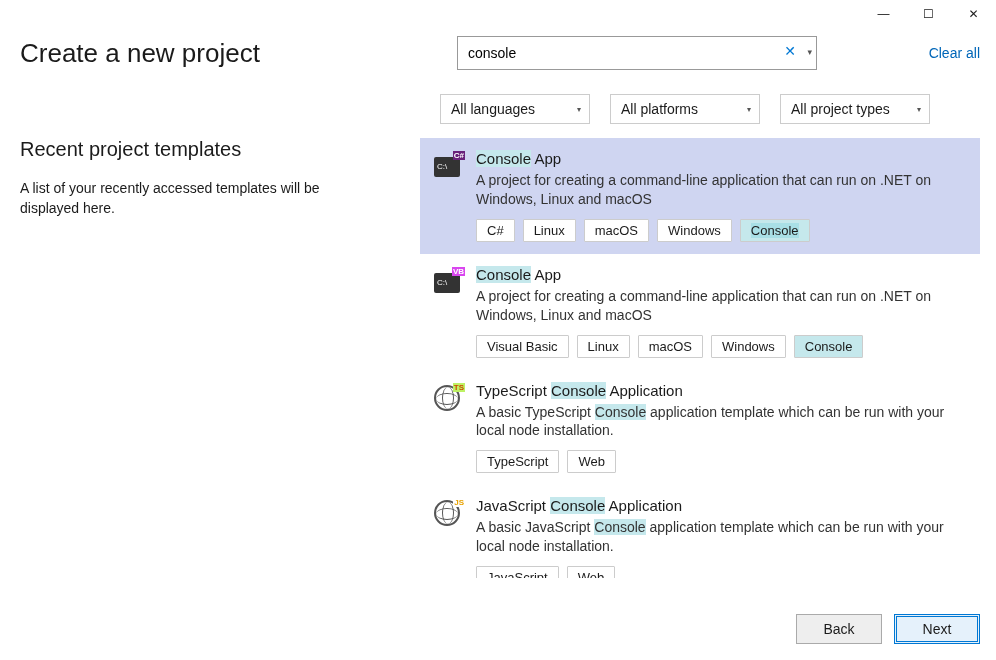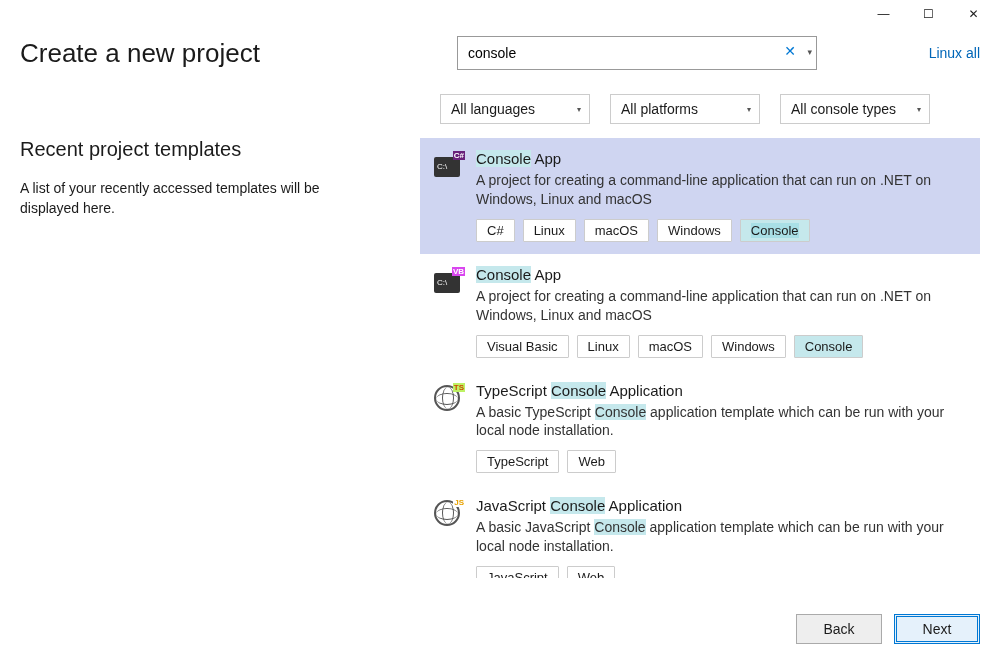--- a/index.html
+++ b/index.html
@@ -265,35 +265,35 @@
 </div>
 
 <div class="header-row">
   <div class="page-title">Create a new project</div>
   <div class="search-area">
     <div class="search-box">
       <input class="search-input" value="console" style="">
       <span class="search-clear">✕</span>
       <span class="search-dd">▾</span>
     </div>
-    <span class="clear-all">Linux all</span>
+    <span class="clear-all">Clear all</span>
   </div>
 </div>
 
 <div class="filters-row">
   <div class="filter">
     <span>All languages</span>
     <span class="chev">▾</span>
   </div>
   <div class="filter">
     <span>All platforms</span>
     <span class="chev">▾</span>
   </div>
   <div class="filter">
-    <span>All console types</span>
+    <span>All project types</span>
     <span class="chev">▾</span>
   </div>
 </div>
 
 <div class="main">
   <div class="left-col">
     <h2 class="recent-title">Recent project templates</h2>
     <div class="recent-desc">A list of your recently accessed templates will be displayed here.</div>
   </div>
   <div class="results" id="results">

